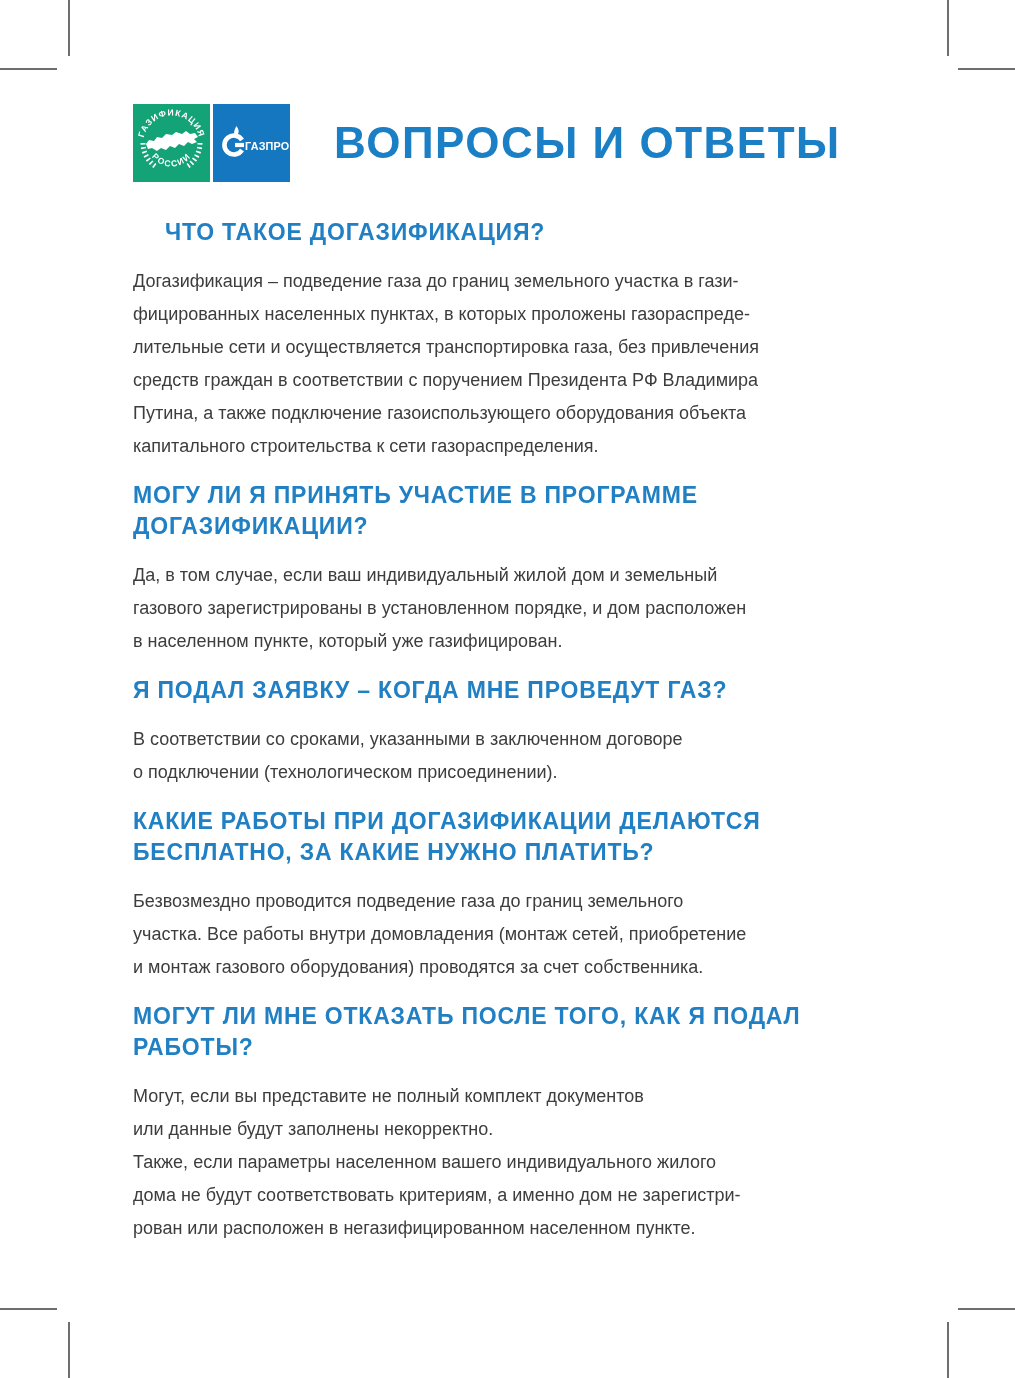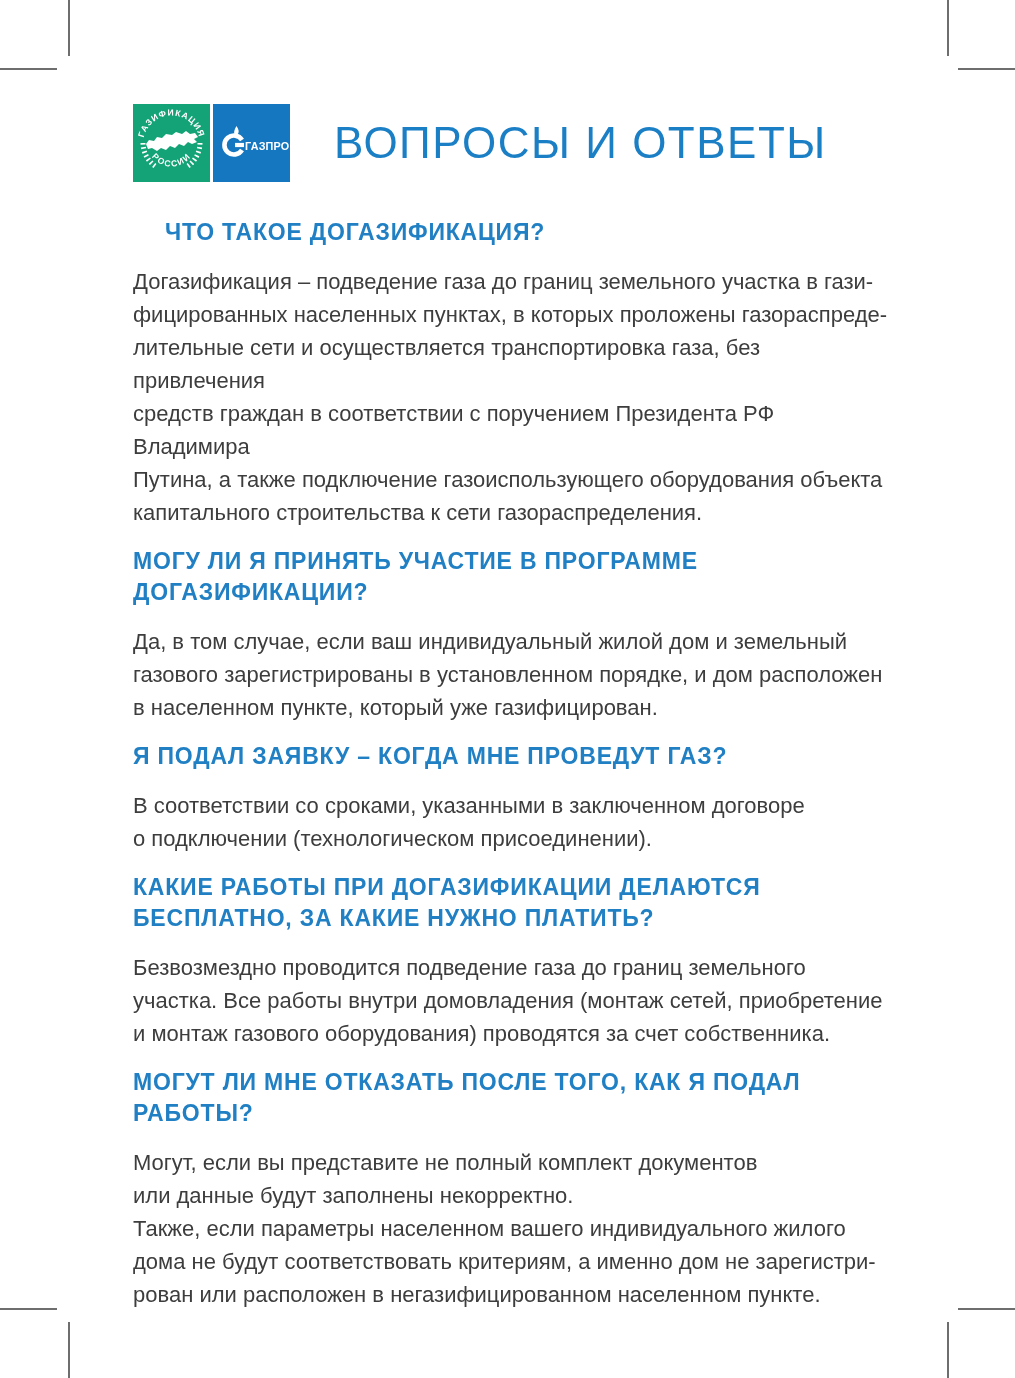--- a/index.html
+++ b/index.html
@@ -34,40 +34,40 @@
     width: 762px;
   }
 
   
   .header { display: flex; align-items: center; height: 78px; }
   .logo-box { width: 77px; height: 78px; flex: 0 0 auto; }
   .logo-box + .logo-box { margin-left: 3px; }
   .doc-title {
     margin-left: 44px;
     font-size: 44px;
-    font-weight: normal;
+    font-weight: bold;
     letter-spacing: 1.5px;
     color: #1b7fc6;
     white-space: nowrap;
   }
 
   
   .qa-question {
     margin-top: 17px;
     font-size: 23px;
     font-weight: bold;
     line-height: 31px;
     letter-spacing: 0.8px;
     color: #2180c4;
     white-space: pre-line;
   }
   .qa-question.first { margin-top: 35px; margin-left: 32px; }
   .qa-answer {
     margin-top: 17px;
-    font-size: 22px;
+    font-size: 18px;
     line-height: 33px;
     color: #3d3d3d;
     white-space: pre-line;
   }
 </style>
 </head>
 <body>
 
 <div class="page">
 

